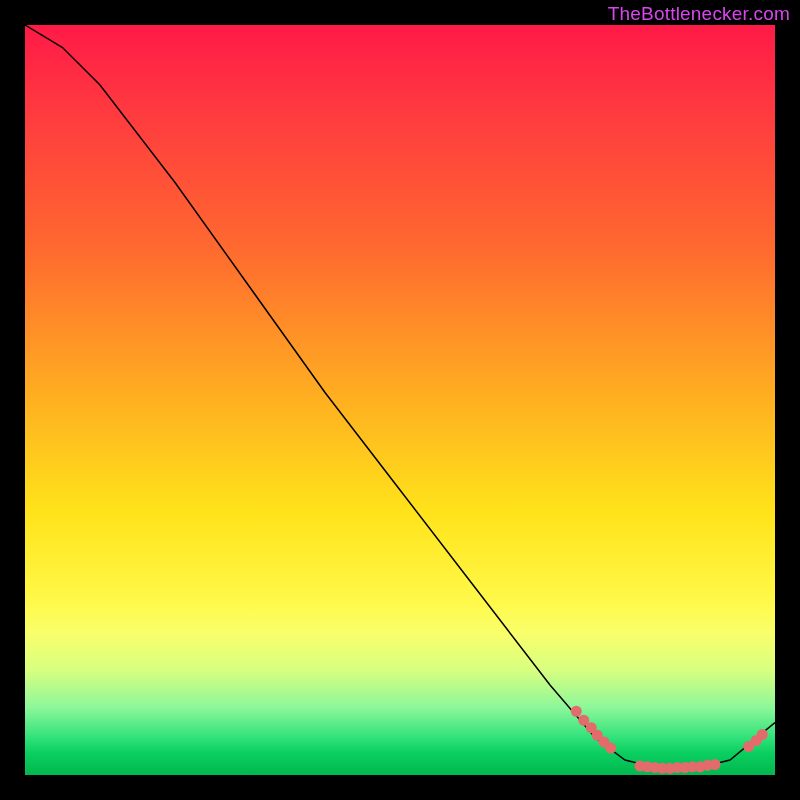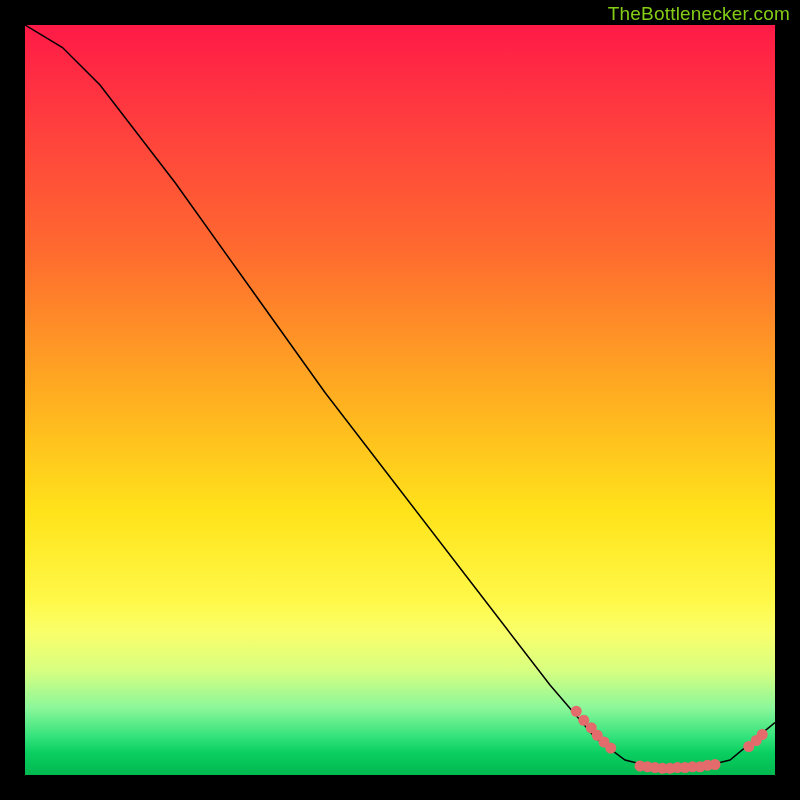--- a/index.html
+++ b/index.html
@@ -38,21 +38,21 @@
       #0bcf61 97%,
       #00b84f 100%
     );
   }
   .watermark {
     position: absolute;
     top: 3px;
     right: 10px;
     font-family: Arial, Helvetica, sans-serif;
     font-size: 19px;
-    color: #84cc16;
+    color: #d946ef;
     letter-spacing: 0.2px;
     font-weight: 500;
   }
   svg.curve {
     position: absolute;
     left: 0;
     top: 0;
     width: 750px;
     height: 750px;
   }

